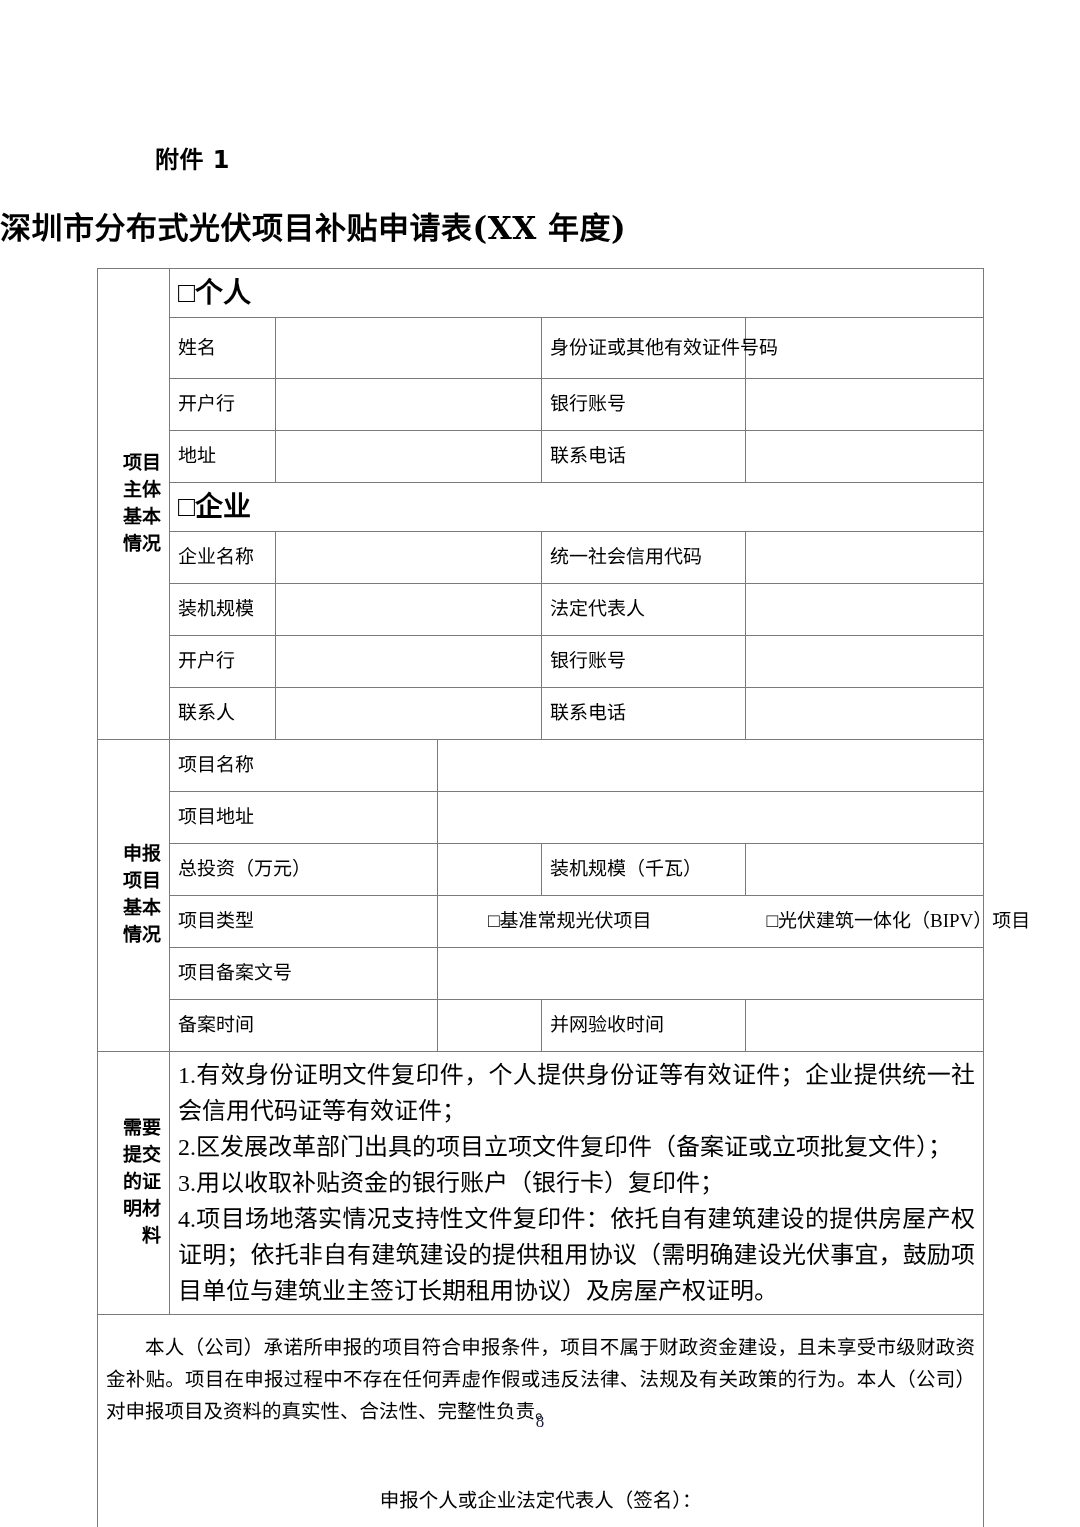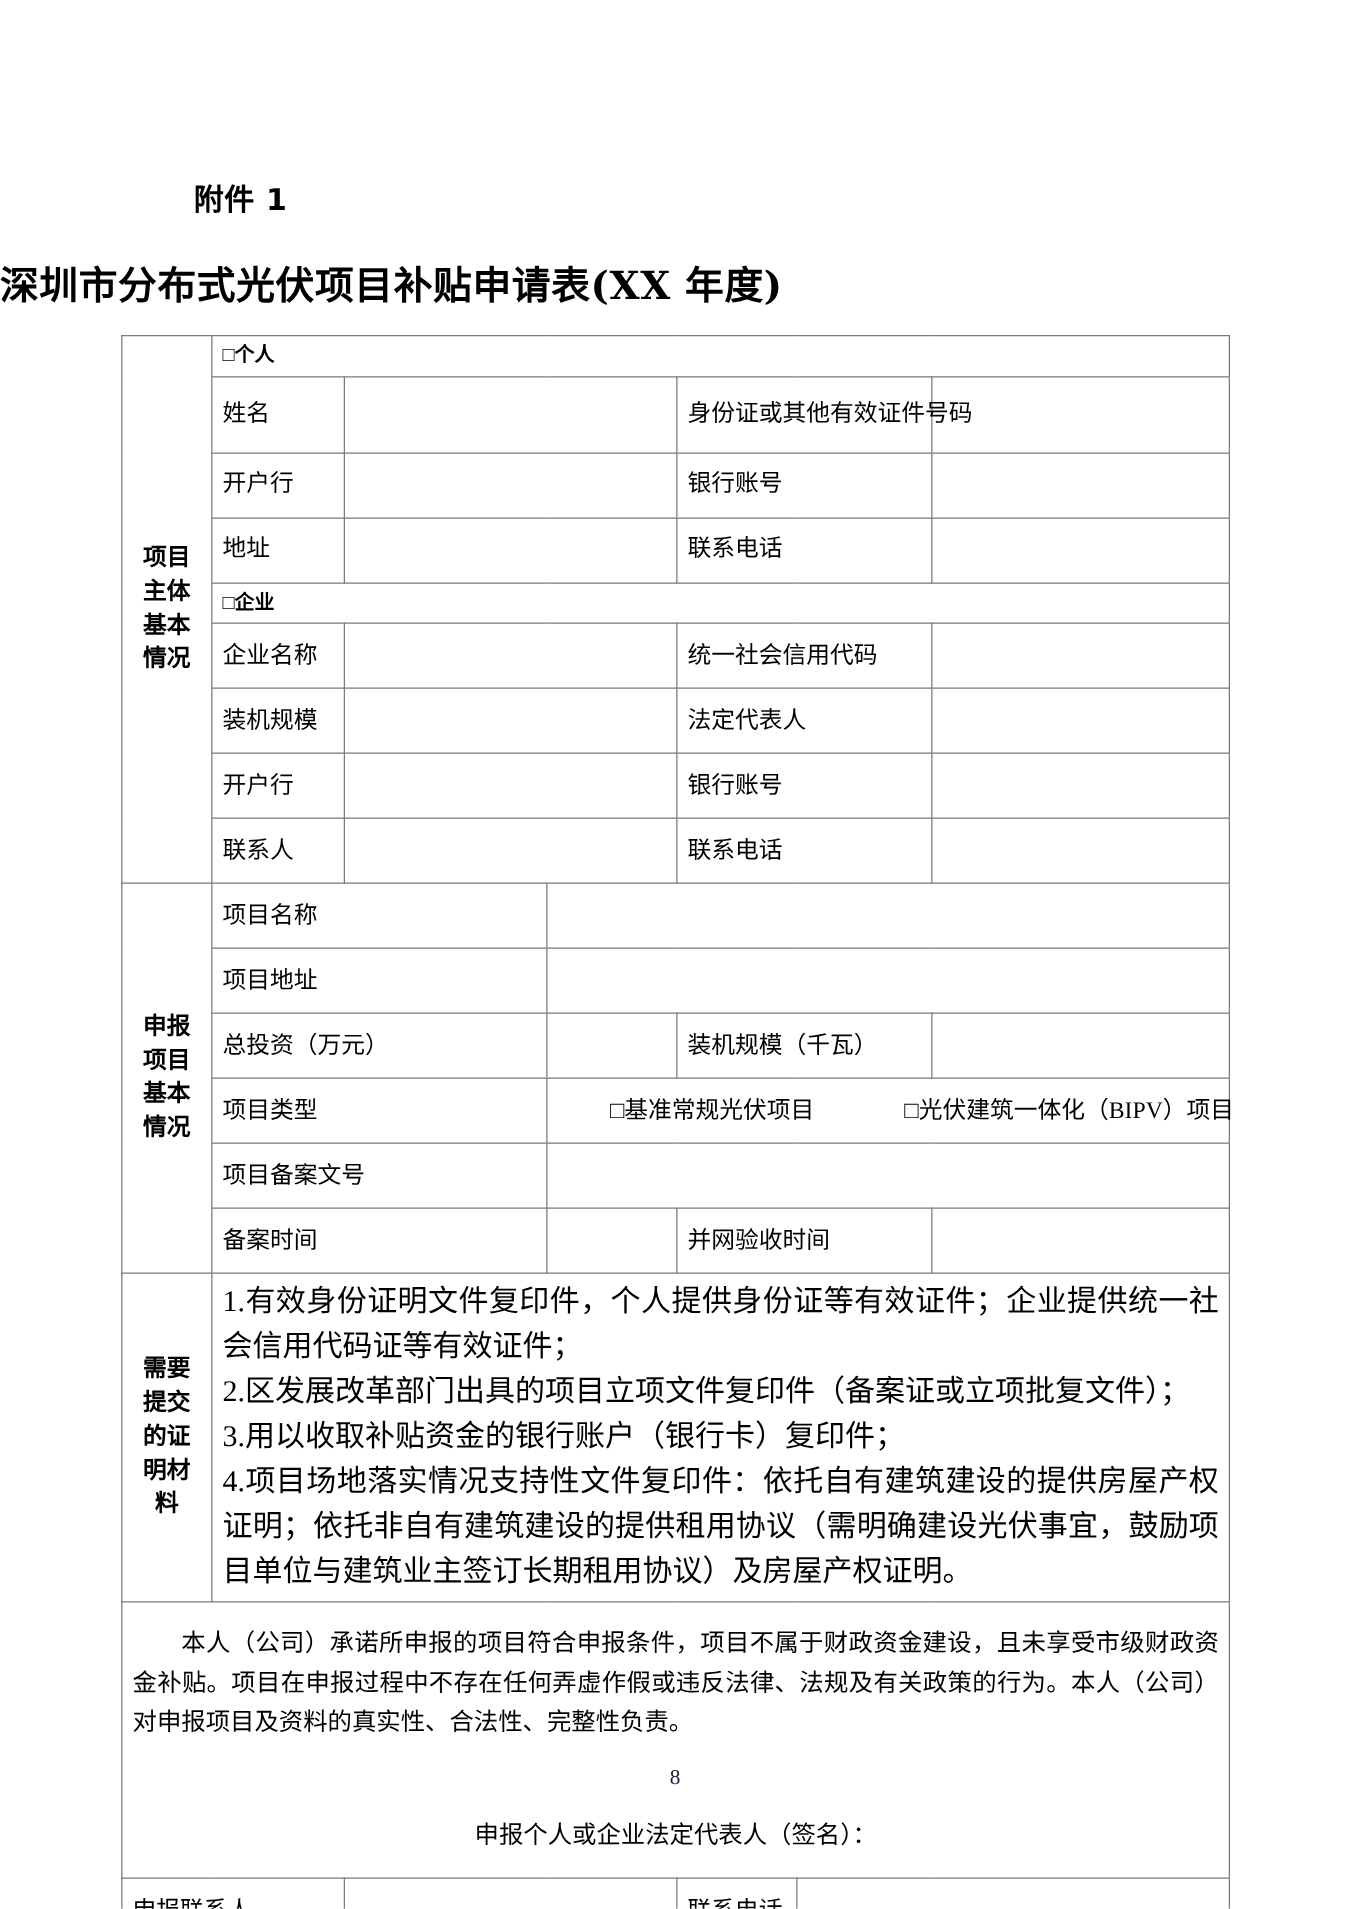--- a/index.html
+++ b/index.html
@@ -59,35 +59,35 @@
   .form-table td {
     border: 1px solid #7a7a7a;
     padding: 5px 8px;
     vertical-align: middle;
     font-family: "Liberation Serif", "DejaVu Serif", serif;
   }
 
   
   .vlabel {
     width: 72px;
-    text-align: center;
+    text-align: right;
     font-weight: bold;
     font-family: "DejaVu Sans", "Liberation Sans", sans-serif;
     font-size: 19px;
     line-height: 1.42;
     letter-spacing: 0px;
     padding: 4px 2px;
   }
   .vlabel span {
     display: block;
     white-space: nowrap;
   }
 
   .section-head {
-    font-size: 16px;
+    font-size: 28px;
     font-weight: bold;
     font-family: "DejaVu Sans", "Liberation Sans", sans-serif;
     padding: 8px 8px 8px 10px;
   }
 
   .field-label {
     white-space: nowrap;
   }
   .blank-cell { }
 
@@ -123,20 +123,21 @@
   .commit-cell p.signature {
     margin: 58px 0 0 0;
     text-align: center;
     text-indent: 0;
   }
 
   .type-options {
     display: flex;
     align-items: center;
     white-space: nowrap;
+    gap: 43px;
   }
   .type-options .opt {
     display: inline-block;
   }
   .type-options .opt:first-child {
     margin-left: 42px;
   }
   .type-options .opt:last-child {
     margin-left: 72px;
   }

